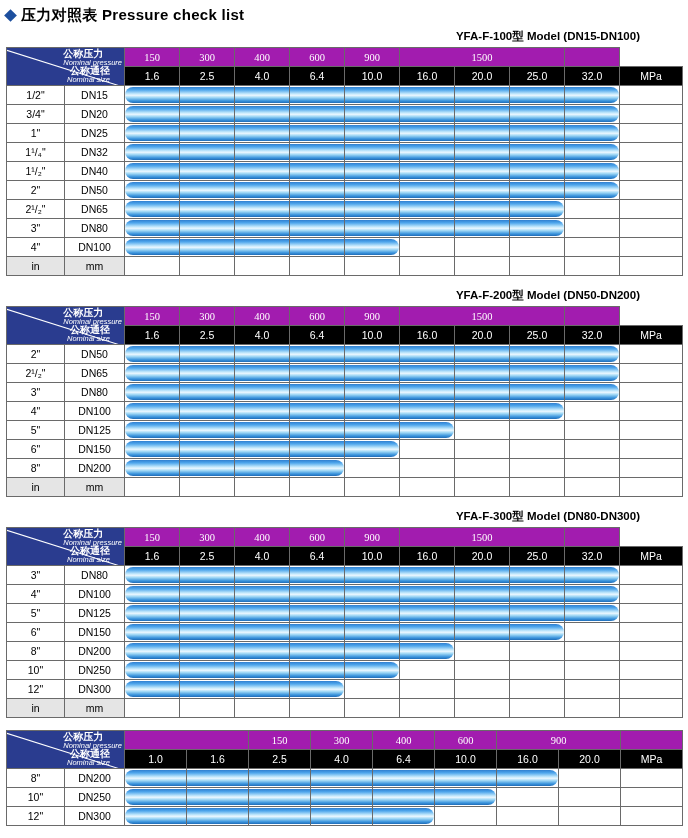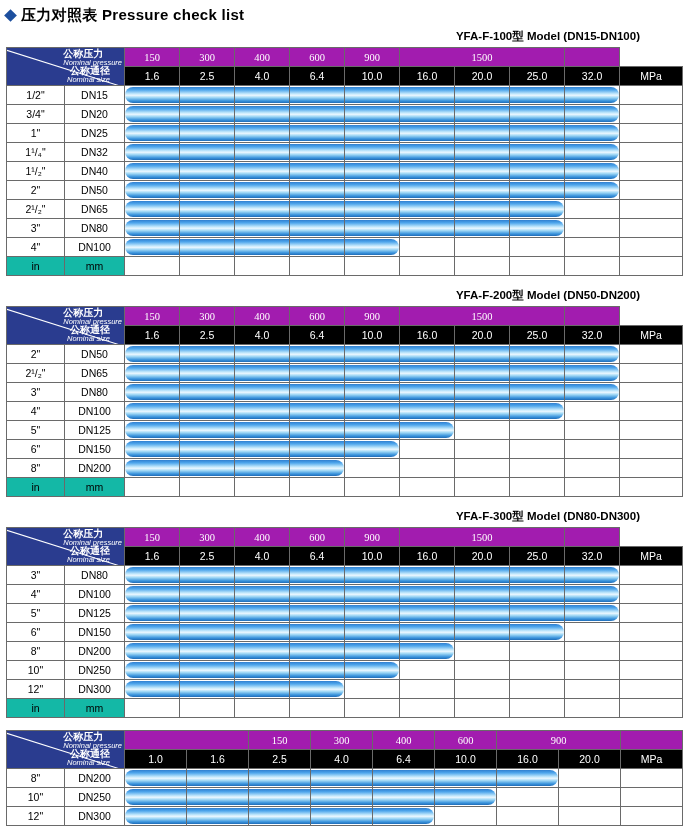--- a/index.html
+++ b/index.html
@@ -117,21 +117,21 @@
       #2f7fd0 0%,
       #4ea6ec 18%,
       #bfe6fb 42%,
       #eaf7ff 52%,
       #9fd7f5 66%,
       #3c95dd 86%,
       #1f6cb8 100%);
   }
   .bar.start{border-top-left-radius:8px;border-bottom-left-radius:8px;}
   .bar.end{border-top-right-radius:8px;border-bottom-right-radius:8px;}
-  .unit{background:#14b8a6;font-size:10.5px;}
+  .unit{background:#e5e5e5;font-size:10.5px;}
   .empty{background:#ffffff;}
 </style>
 </head>
 <body>
 
 <div class="page">
 
   <div class="title-row">
     <span class="diamond"></span>
     <span class="title-text">压力对照表 Pressure check list</span>

